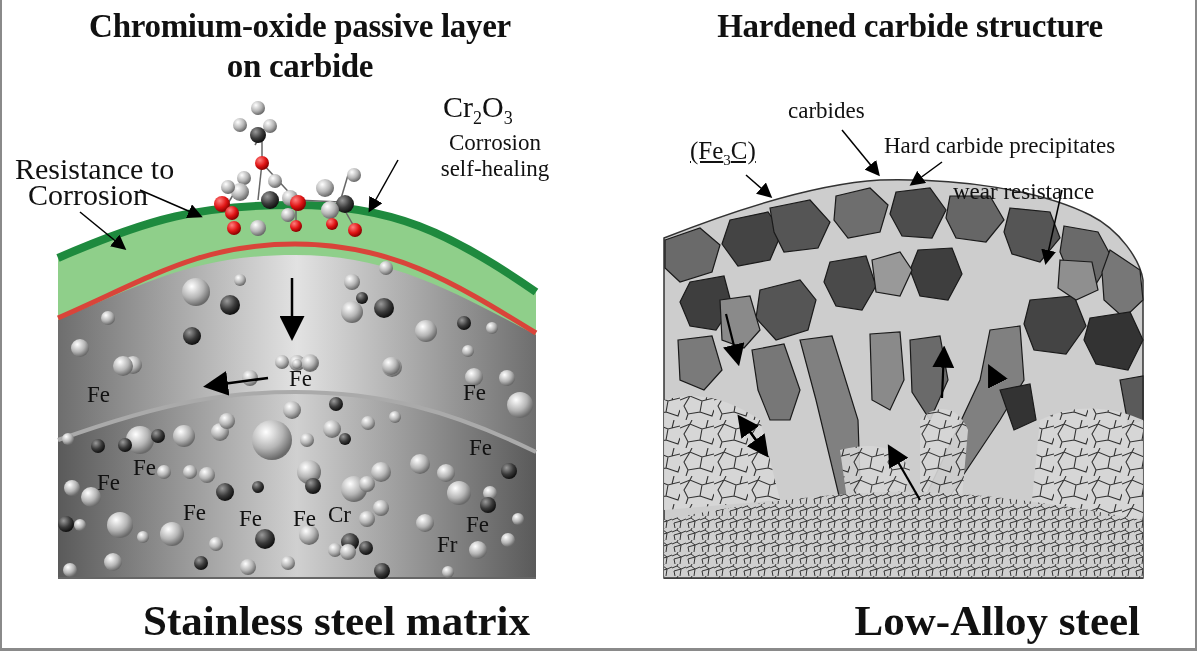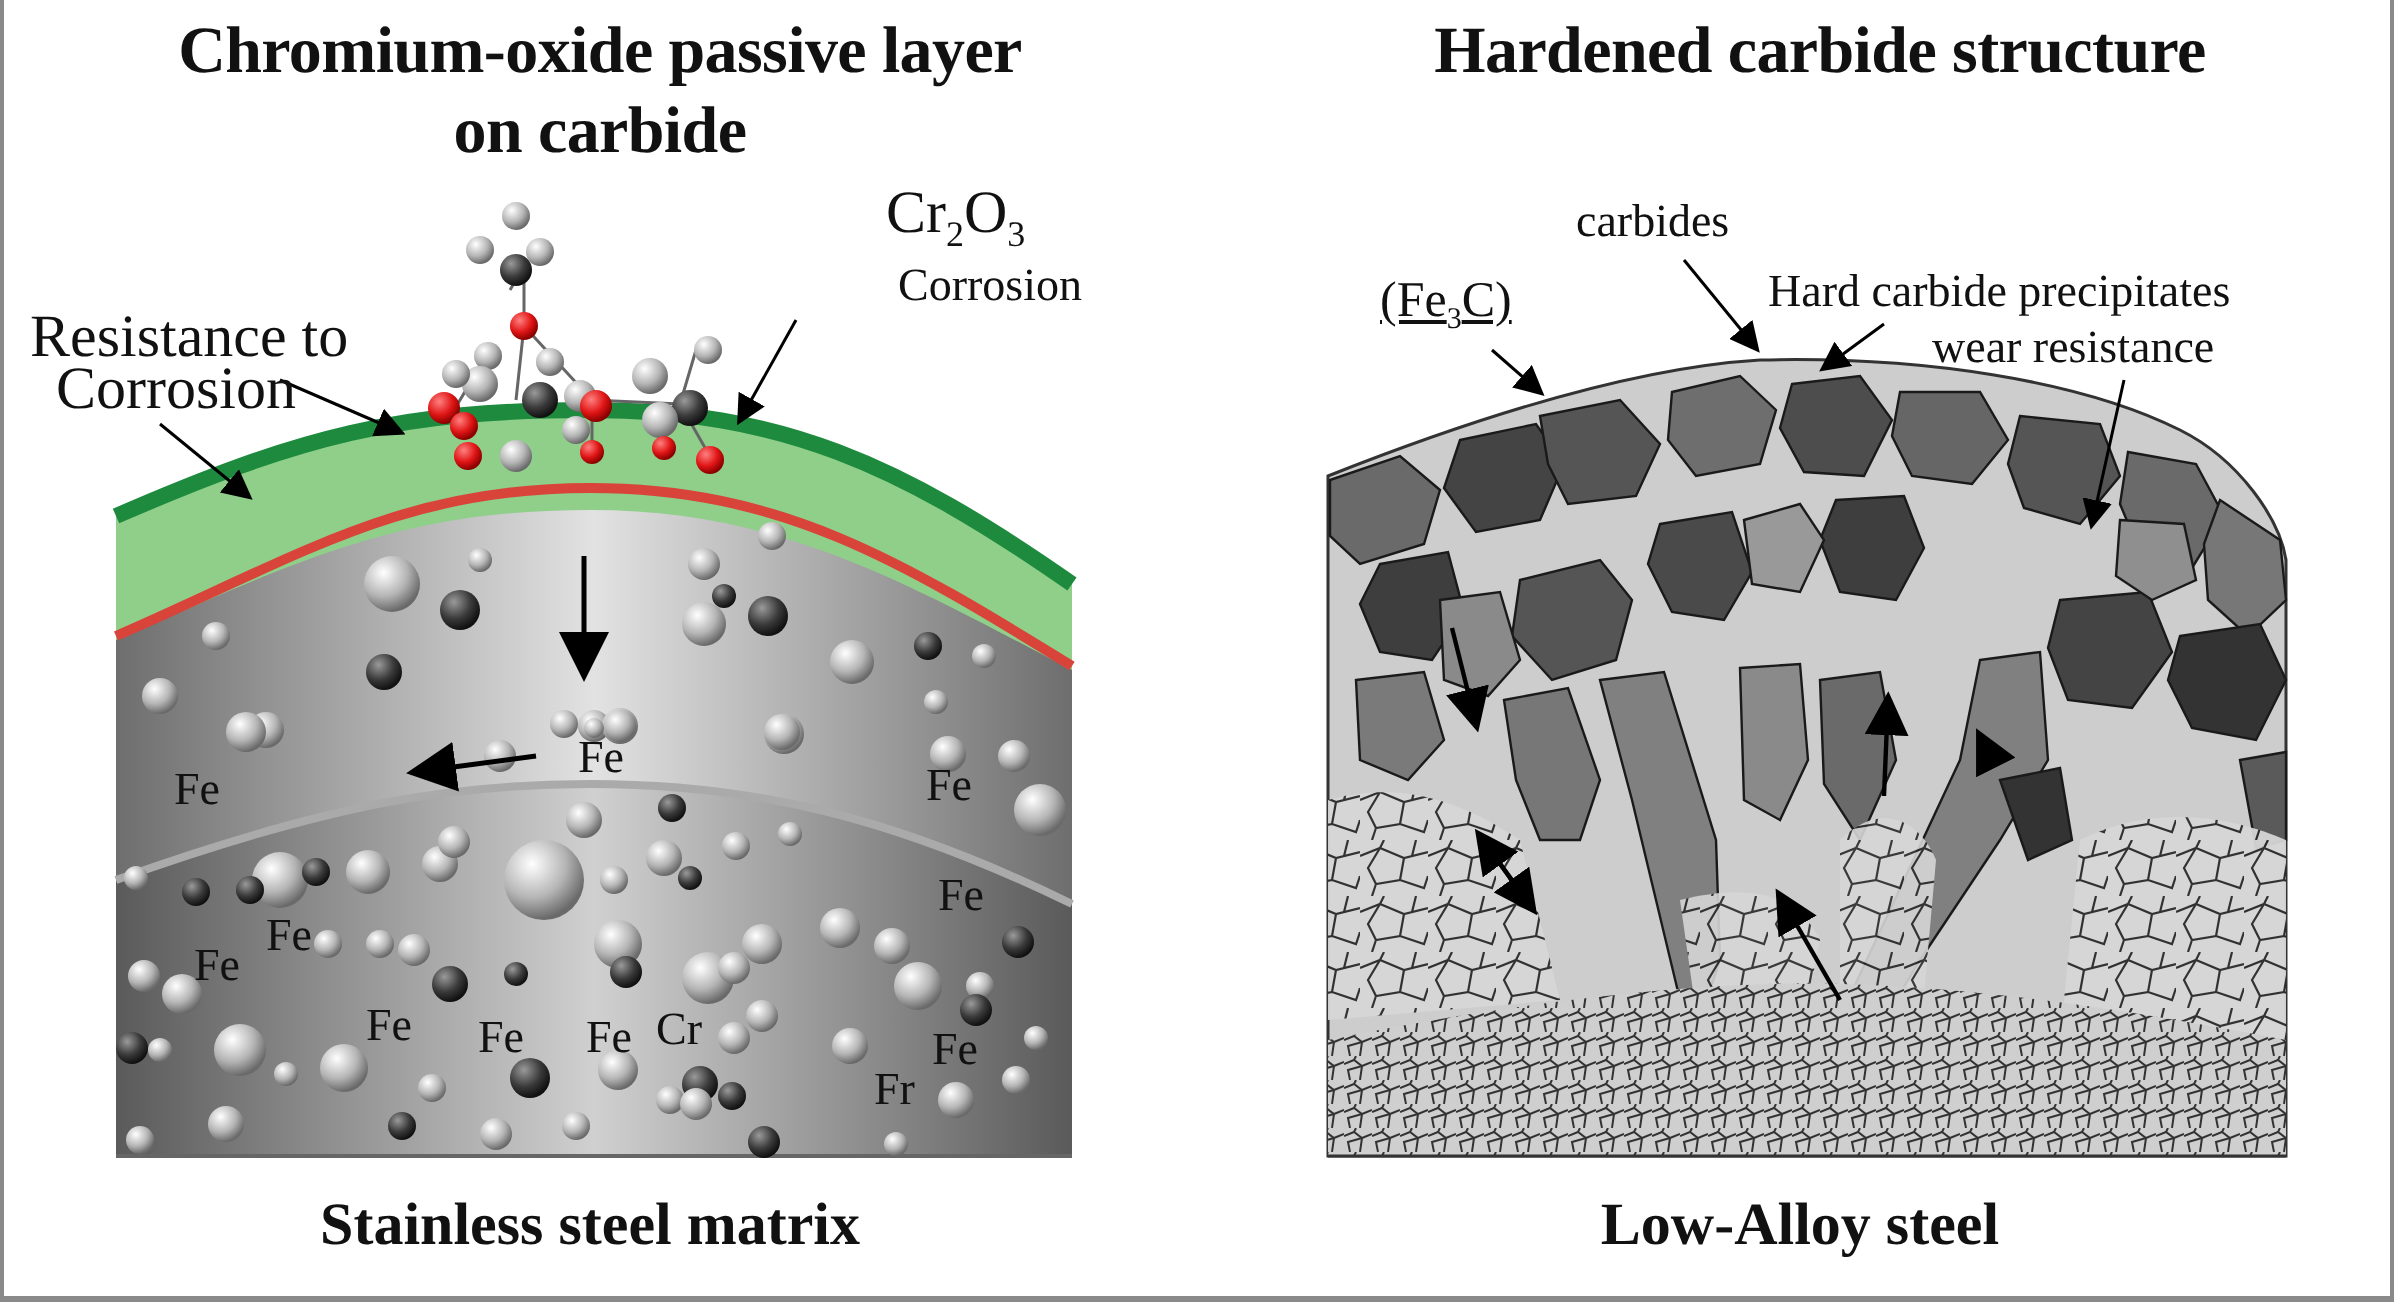--- a/index.html
+++ b/index.html
@@ -1,20 +1,20 @@
 <!DOCTYPE html>
 <html><head>
 <meta charset="utf-8">
 <style>
   html,body{margin:0;padding:0;background:#fff;}
   body{width:1200px;height:654px;position:relative;overflow:hidden;font-family:"Liberation Serif","DejaVu Serif",serif;color:#111;}
   .frame{position:absolute;left:0;top:0;width:1197px;height:651px;border-left:2px solid #8a8a8a;border-right:2px solid #8a8a8a;border-bottom:3px solid #8a8a8a;box-sizing:border-box;}
   .title{position:absolute;font-weight:bold;font-size:33px;text-align:center;line-height:40px;letter-spacing:-0.3px;}
   .label{position:absolute;font-size:23px;line-height:26px;white-space:nowrap;}
-  .caption{position:absolute;font-weight:bold;font-size:30px;text-align:center;top:596px;}
+  .caption{position:absolute;font-weight:bold;font-size:43px;text-align:right;top:596px;}
   svg{position:absolute;left:0;top:0;}
   .el{position:absolute;font-size:23px;}
 </style>
 </head>
 <body>
 
 <div class="frame"></div>
 
 <div class="title" style="left:20px;top:6px;width:560px;">
   <div>Chromium-oxide passive layer</div>
@@ -251,20 +251,21 @@
   <line x1="1062" y1="190" x2="1046" y2="262" stroke="#000" stroke-width="1.5" marker-end="url(#ah)"></line>
 
   <line x1="746" y1="175" x2="770" y2="196" stroke="#000" stroke-width="1.5" marker-end="url(#ah)"></line>
   <line x1="842" y1="130" x2="878" y2="174" stroke="#000" stroke-width="1.5" marker-end="url(#ah)"></line>
   <line x1="942" y1="162" x2="912" y2="184" stroke="#000" stroke-width="1.5" marker-end="url(#ah)"></line>
 </svg>
 
 <div class="label" style="left:443px;top:94px;font-size:30px;text-align:right;"><span>Cr</span><sub style="font-size:18px;">2</sub><span>O</span><sub style="font-size:18px;">3</sub></div>
 <div class="label" style="left:430px;top:130px;text-align:center;width:130px;">
   <div>Corrosion</div>
+  <div>self-healing</div>
 </div>
 <div class="label" style="left:15px;top:156px;font-size:30px;text-align:center;width:146px;">
   <div>Resistance to</div>
   <div>Corrosion</div>
 </div>
 
 <div class="el" style="left:87px;top:382px;">Fe</div>
 <div class="el" style="left:289px;top:366px;">Fe</div>
 <div class="el" style="left:463px;top:380px;">Fe</div>
 <div class="el" style="left:469px;top:435px;">Fe</div>
@@ -276,15 +277,15 @@
 <div class="el" style="left:328px;top:502px;">Cr</div>
 <div class="el" style="left:437px;top:532px;">Fr</div>
 <div class="el" style="left:466px;top:512px;">Fe</div>
 
 <div class="caption" style="left:60px;width:470px;">Stainless steel matrix</div>
 
 <div class="title" style="left:640px;top:6px;width:540px;">Hardened carbide structure</div>
 <div class="label" style="left:788px;top:98px;">carbides</div>
 <div class="label" style="left:690px;top:138px;font-size:25px;text-decoration:underline;"><span>(Fe</span><sub style="font-size:15px;">3</sub><span>C)</span></div>
 <div class="label" style="left:884px;top:133px;">Hard carbide precipitates</div>
-<div class="label" style="left:953px;top:161px;margin-left:13px;">wear resistance</div>
+<div class="label" style="left:953px;top:179px;">wear resistance</div>
 
 <div class="caption" style="left:660px;width:480px;">Low-Alloy steel</div>
 
 </body></html>

